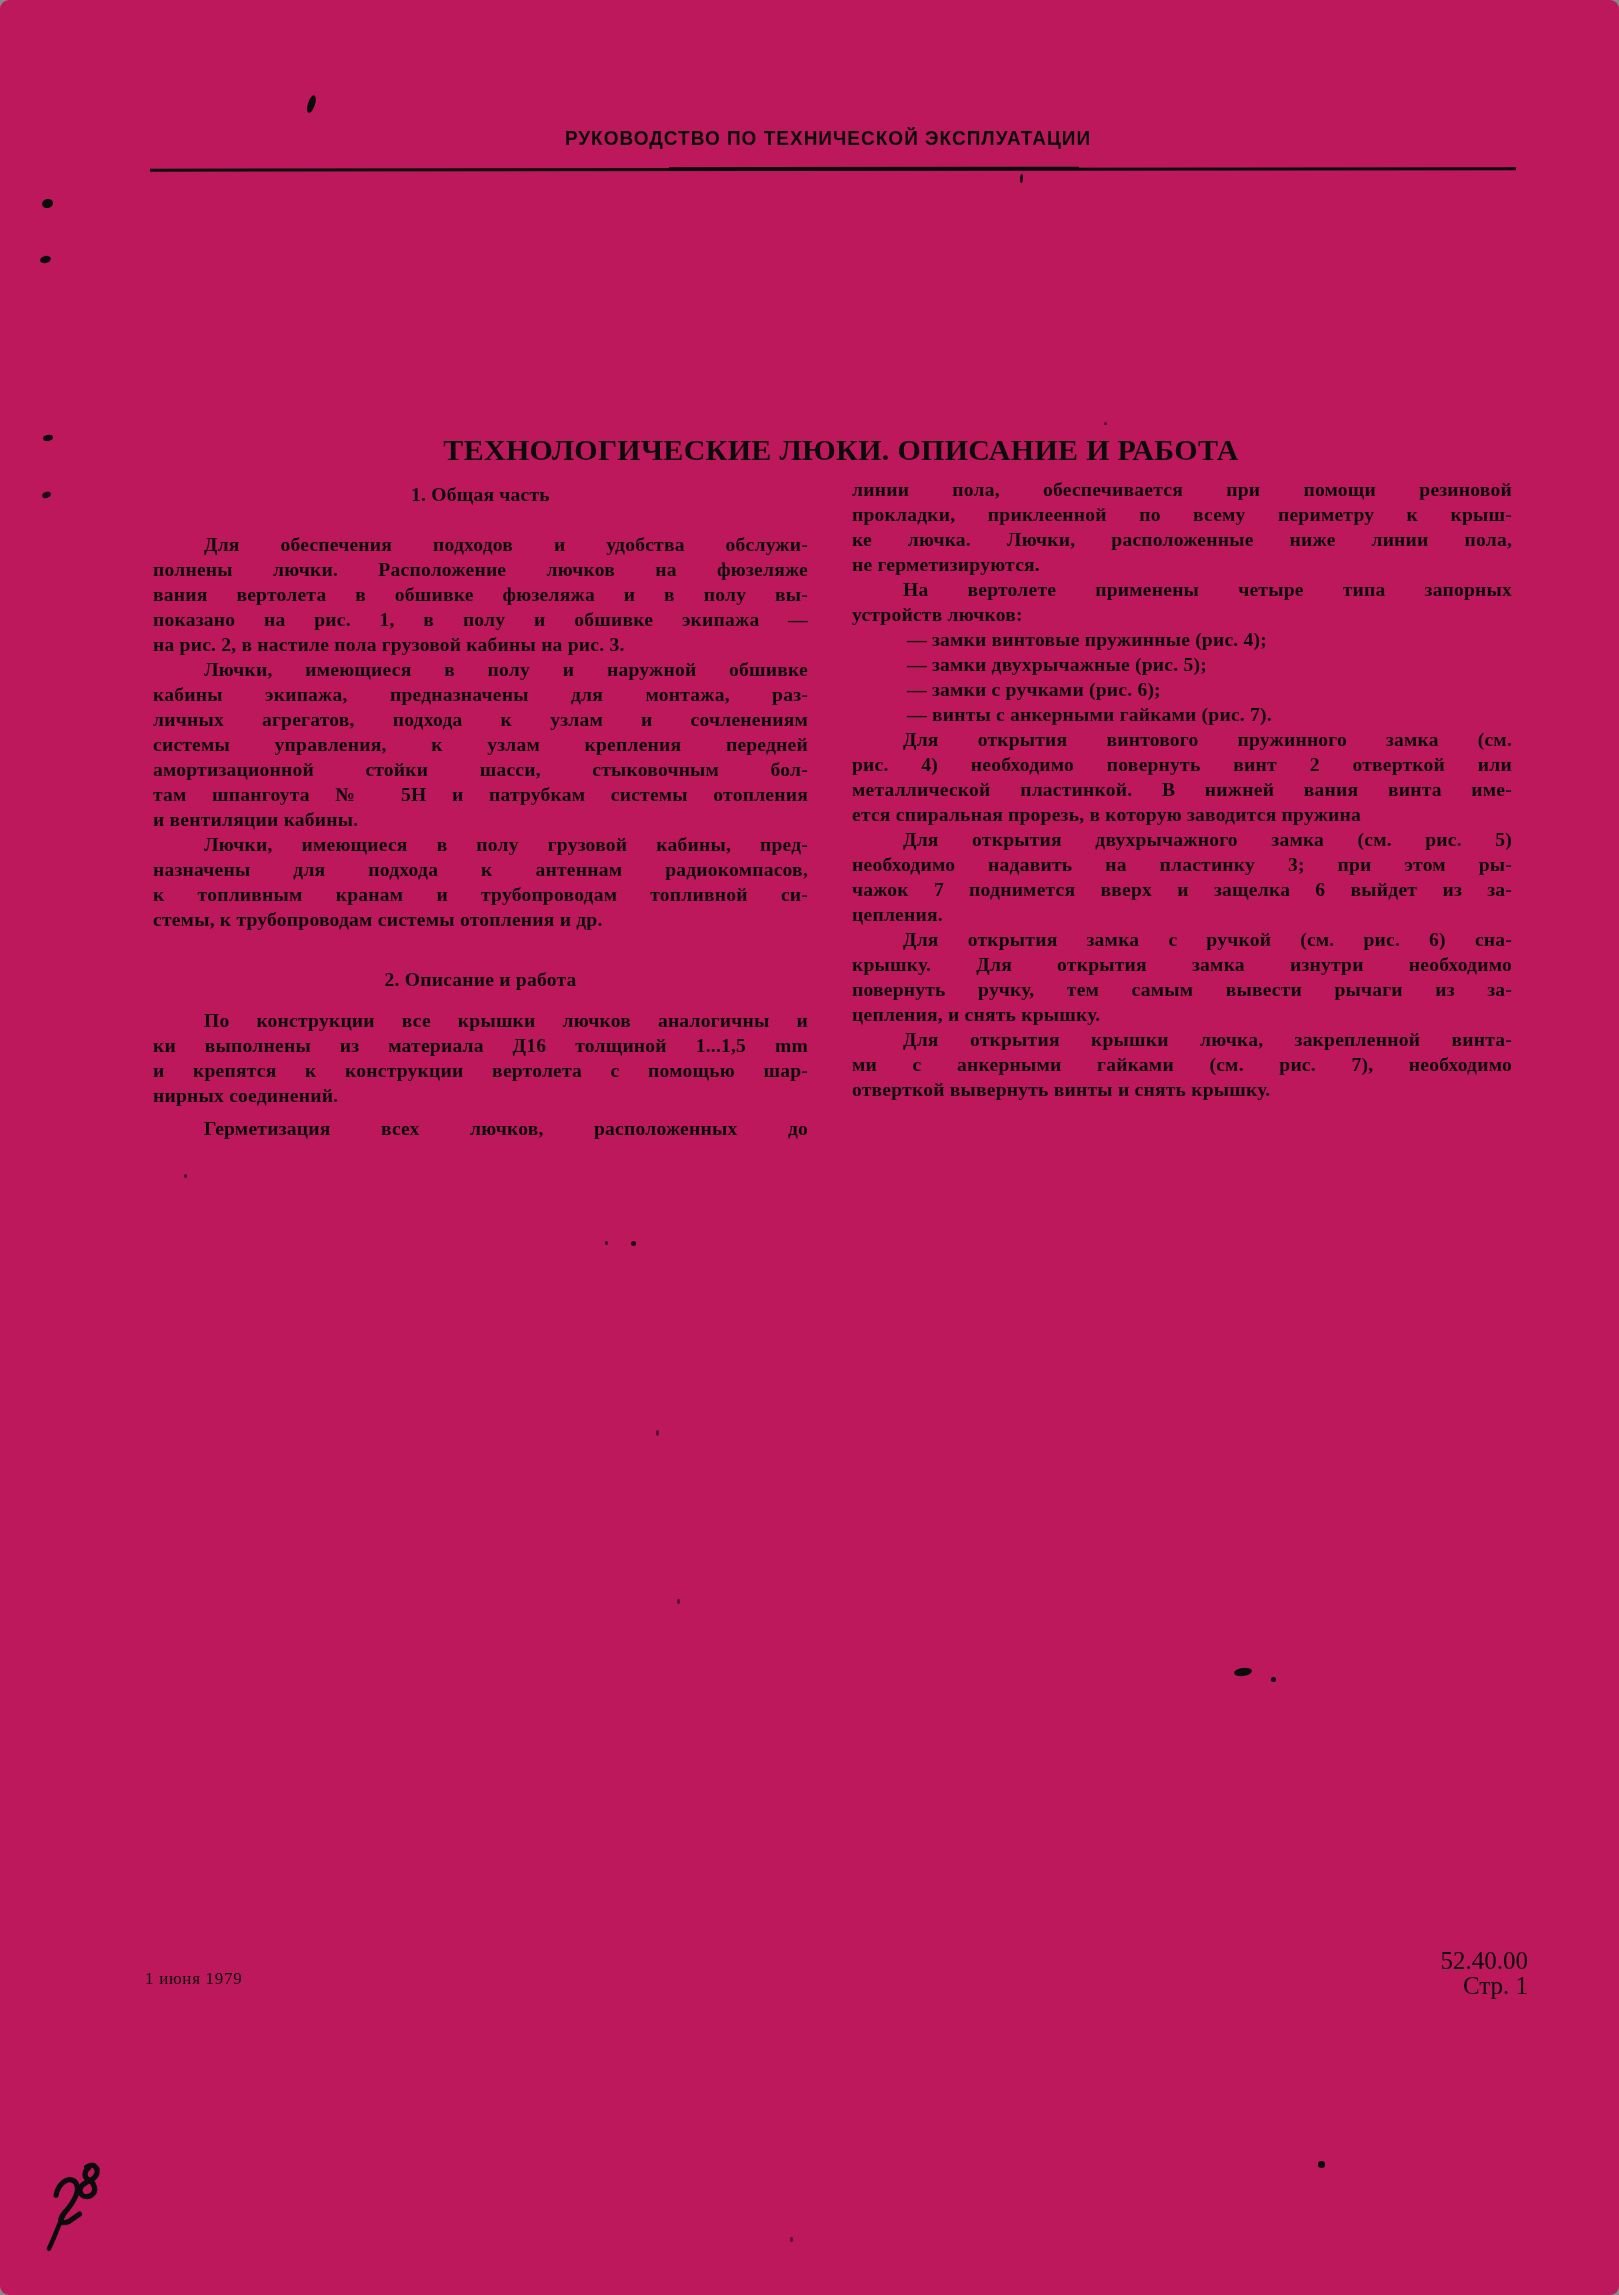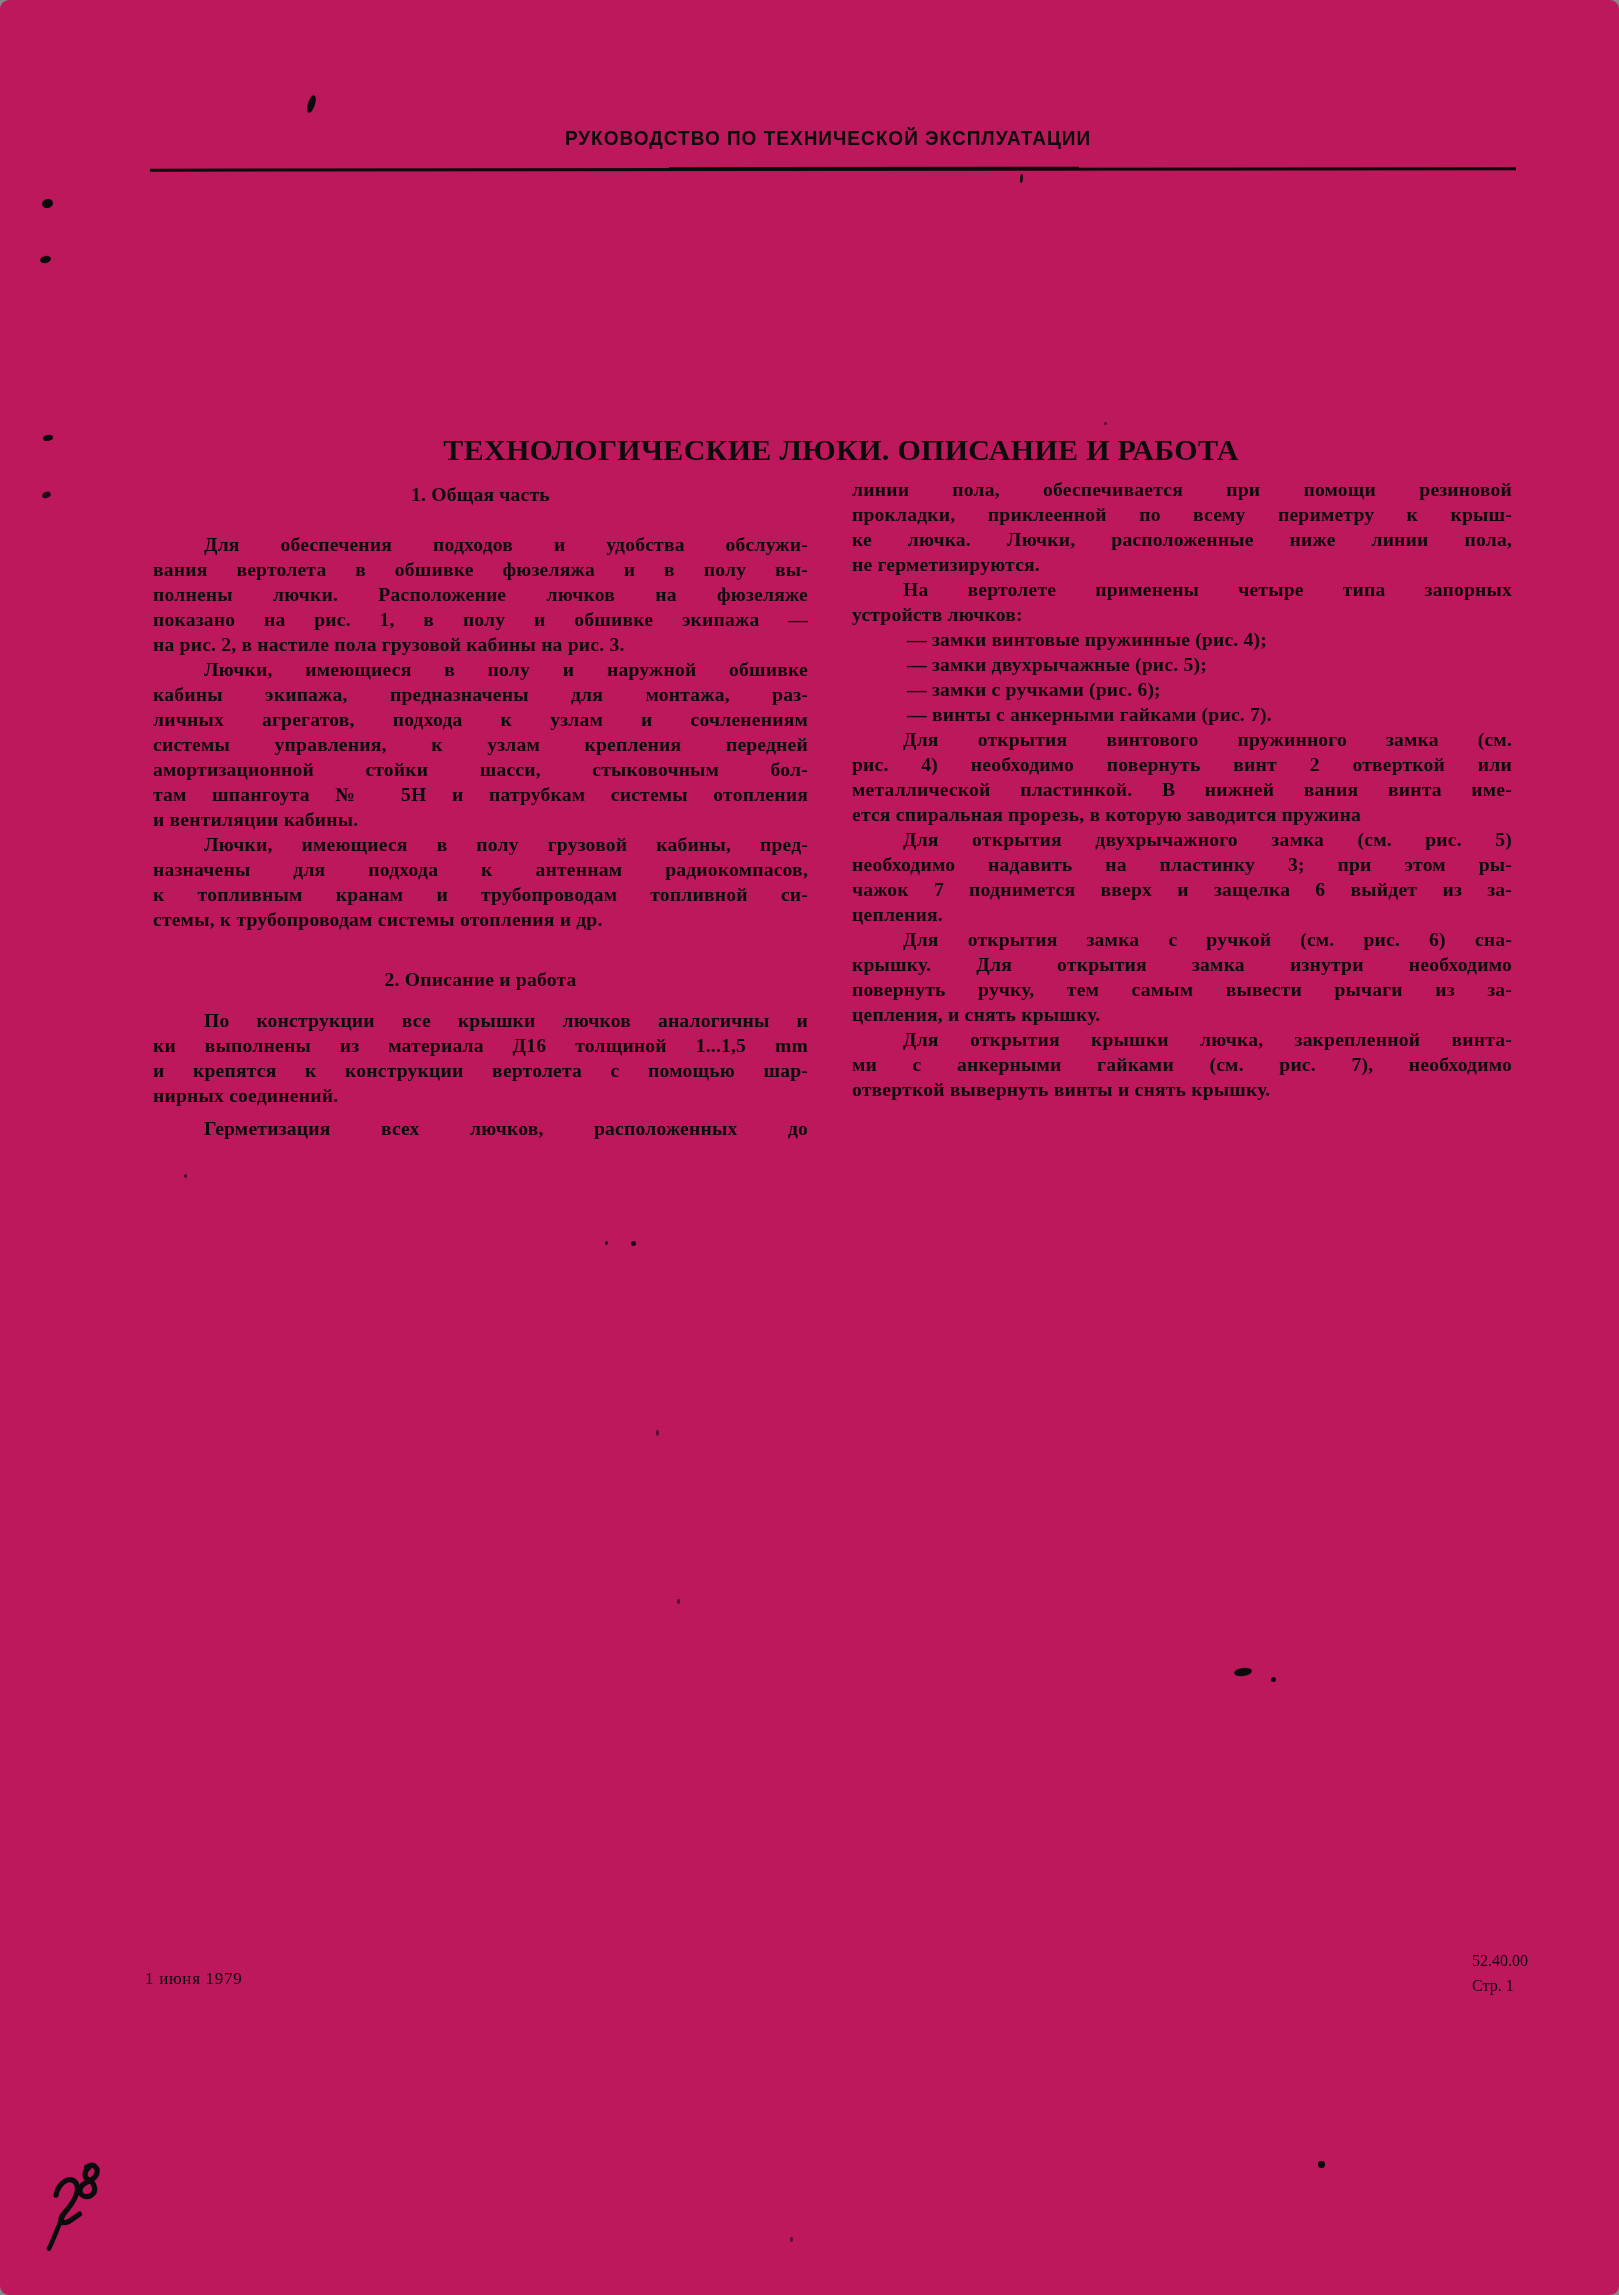--- a/index.html
+++ b/index.html
@@ -54,21 +54,21 @@
   .block.para .tline:first-child { text-indent:51px; }
   .block.para.noindent .tline:first-child { text-indent:0; }
   .block.list .tline { text-align:left; text-align-last:left; padding-left:55px; }
   
   .footer-date {
     position:absolute; left:145px; top:1969px;
     font-size:17px; font-weight:400; letter-spacing:0.7px; white-space:nowrap;text-align:right;
   }
   .footer-ref {
     position:absolute; right:91px; top:1948px;
-    font-size:16px; font-weight:400; line-height:25.4px;
+    text-align:right; font-size:25px; font-weight:400; line-height:25.4px;
     white-space:nowrap;
   }
   
   .speck { position:absolute; background:#0b0b0b; border-radius:50%; }
   #hw-svg { position:absolute; left:0; top:0; pointer-events:none; }
 </style>
 </head>
 <body>
 
 <div id="page">
@@ -76,22 +76,22 @@
   <div class="running-header">РУКОВОДСТВО ПО ТЕХНИЧЕСКОЙ ЭКСПЛУАТАЦИИ</div>
 
   <div class="header-rule"></div>
 
   <div class="doc-title">ТЕХНОЛОГИЧЕСКИЕ ЛЮКИ. ОПИСАНИЕ И РАБОТА</div>
 
   <div class="col col-left" id="col-left">
       <div class="block heading">1. Общая часть</div>
       <div class="block para">
         <div class="tline">Для обеспечения подходов и удобства обслужи-</div>
+        <div class="tline">полнены лючки. Расположение лючков на фюзеляже</div>
         <div class="tline">вания вертолета в обшивке фюзеляжа и в полу вы-</div>
-        <div class="tline">полнены лючки. Расположение лючков на фюзеляже</div>
         <div class="tline">показано на рис. 1, в полу и обшивке экипажа —</div>
         <div class="tline">на рис. 2, в настиле пола грузовой кабины на рис. 3.</div>
       </div>
       <div class="block para">
         <div class="tline">Лючки, имеющиеся в полу и наружной обшивке</div>
         <div class="tline">кабины экипажа, предназначены для монтажа, раз-</div>
         <div class="tline">личных агрегатов, подхода к узлам и сочленениям</div>
         <div class="tline">системы управления, к узлам крепления передней</div>
         <div class="tline">амортизационной стойки шасси, стыковочным бол-</div>
         <div class="tline">там шпангоута № 5Н и патрубкам системы отопления</div>

